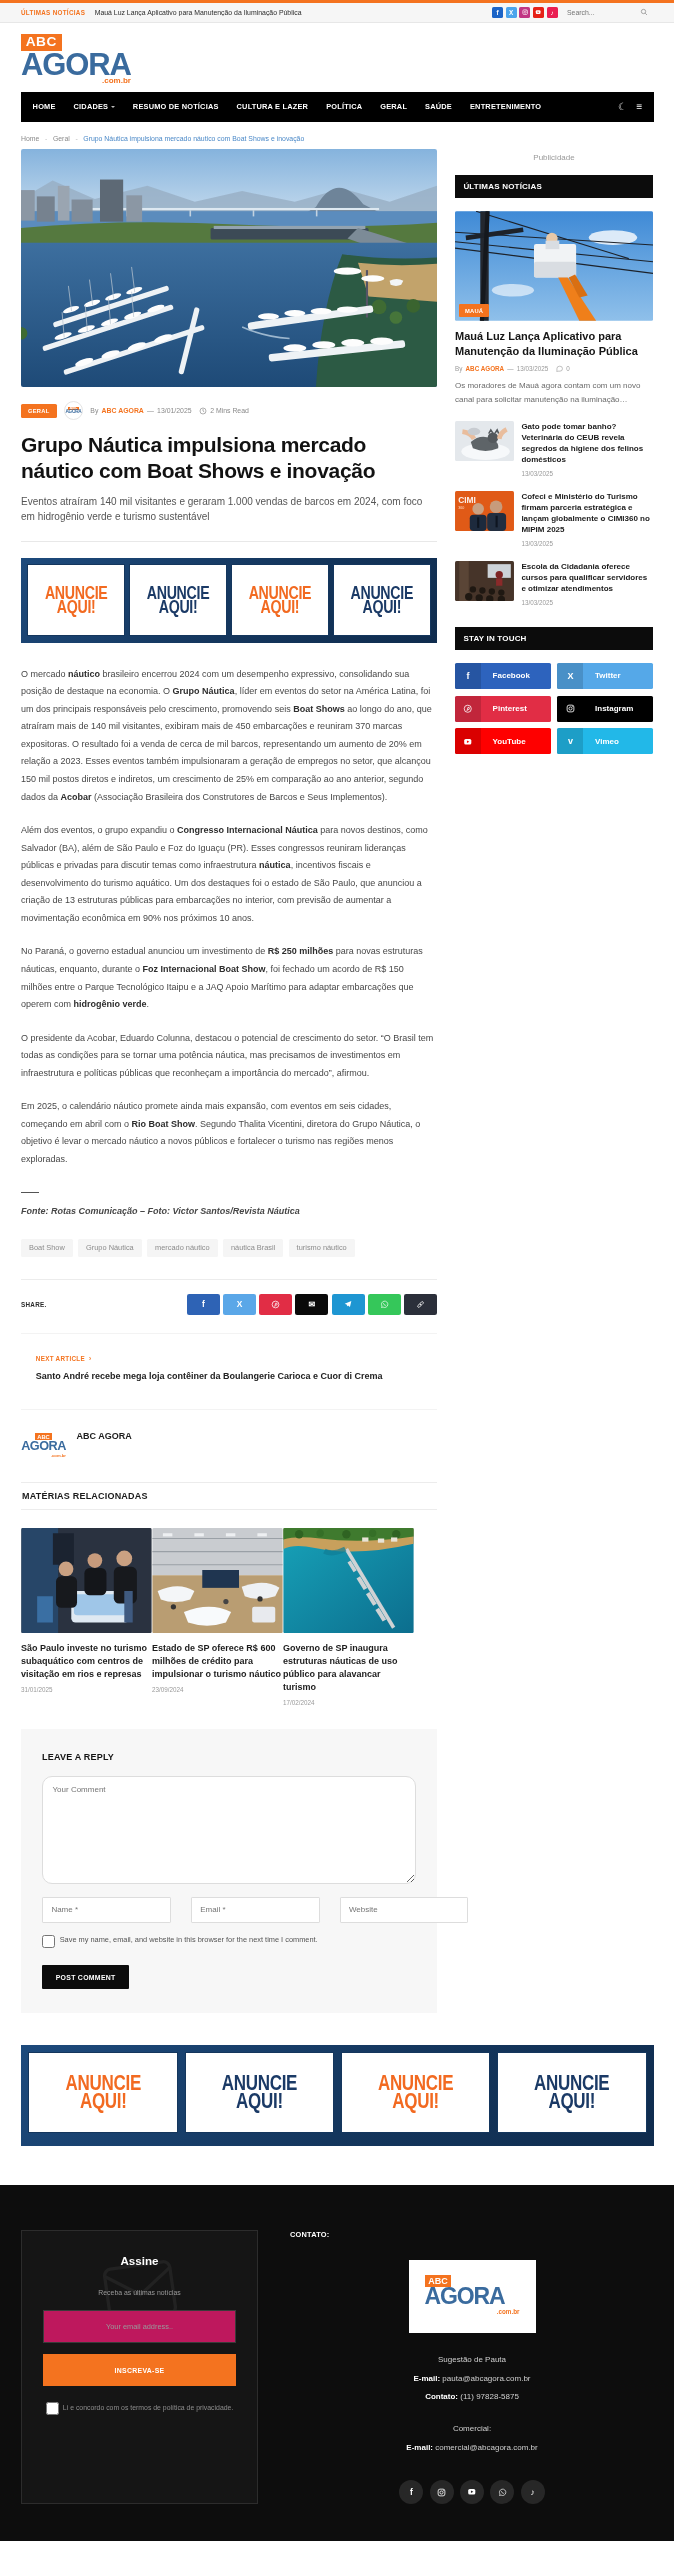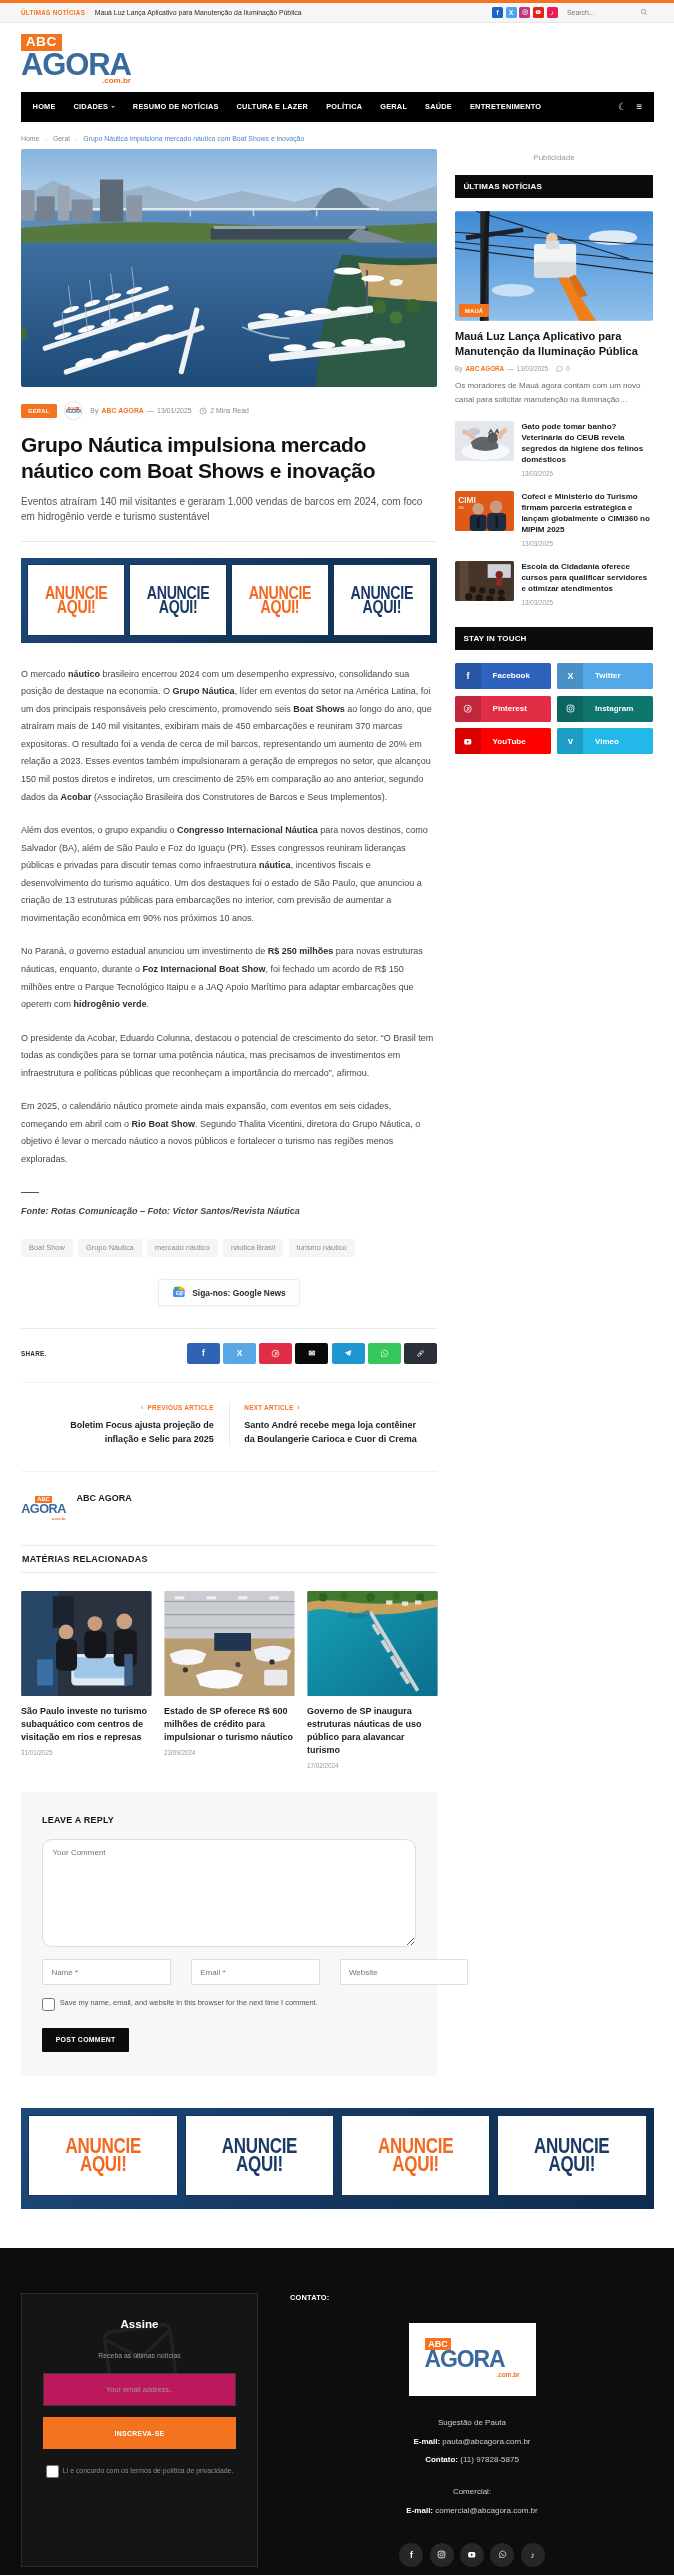--- a/index.html
+++ b/index.html
@@ -108,21 +108,21 @@
   
   .author-box { display:flex; align-items:flex-start; gap:10.5px; margin-top:25px; padding-top:21px; border-top:0.5px solid #f3f3f3; }
   .author-logo { width:45px; text-align:center; }
   .author-logo .a1 { background:#f4731f; color:#fff; font-weight:bold; font-size:5.8px; padding:0.5px 2.6px; display:inline-block; }
   .author-logo .a2 { color:#3a6b9e; font-weight:bold; font-size:12.7px; letter-spacing:-0.5px; display:block; margin-top:-1.1px; }
   .author-logo .a3 { color:#f4731f; font-weight:bold; font-size:4.2px; display:block; text-align:right; }
   .author-name { font-weight:bold; font-size:9px; color:#1c1c1c; margin-top:3.2px; }
 
   
   .related-head { margin-top:24px; border-top:0.5px solid #ececec; border-bottom:0.5px solid #ececec; padding:8px 1.1px; font-size:9px; font-weight:bold; color:#1a1a1a; letter-spacing:0.2px; }
-  .related-grid { display:flex; gap:12px; margin-top:18px; }
+  .related-grid { display:flex; gap:0; margin-top:18px; }
   .rel-card { width:131px; }
   .rel-thumb { width:131px; height:105px; border-radius:1.6px; overflow:hidden; display:block; }
   .rel-title { display:block; font-size:9px; font-weight:bold; color:#1d1d1d; line-height:1.45; margin-top:8.4px; }
   .rel-date { font-size:6.3px; color:#9a9a9a; margin-top:5.3px; }
 
   
   .comments { background:#f7f7f7; margin-top:23px; padding:23px 21px 24px; }
   .comments h3 { font-size:9px; font-weight:bold; color:#141414; letter-spacing:0.2px; }
   .comments textarea { width:100%; height:108px; margin-top:13.7px; border:0.5px solid #ddd; border-radius:10px; padding:8.4px 9.5px; font-size:8px; color:#444; font-family:inherit; resize:vertical; background:#fff; }
   .comment-fields { display:flex; gap:20px; margin-top:10.5px; }
@@ -143,21 +143,21 @@
   .side-item { display:flex; gap:7.4px; margin-top:13.7px; }
   .side-thumb { width:59px; height:40px; border-radius:1.6px; overflow:hidden; flex:none; display:block; }
   .side-item-title { display:block; font-size:8px; font-weight:bold; color:#1b1b1b; line-height:1.4; }
   .side-item-date { font-size:6.3px; color:#9a9a9a; margin-top:4.7px; }
   .stay-head { margin-top:21px; }
   .soc-grid { display:grid; grid-template-columns:1fr 1fr; gap:6.9px; margin-top:12.7px; }
   .soc-btn { height:26px; border-radius:1.6px; color:#fff; display:flex; align-items:center; overflow:hidden; }
   .soc-icon { width:26px; height:26px; display:flex; align-items:center; justify-content:center; background:rgba(0,0,0,.14); font-size:9px; font-weight:bold; flex:none; }
   .soc-name { font-weight:bold; font-size:8px; margin-left:11.6px; }
   .so-fb { background:#2d63bd; } .so-tw { background:#55a8e8; } .so-pin { background:#e12d45; }
-  .so-ig { background:#0f766e; } .so-yt { background:#fe0000; } .so-vm { background:#22b8e8; }
+  .so-ig { background:#000000; } .so-yt { background:#fe0000; } .so-vm { background:#22b8e8; }
 
   
   .footer-main { background:#0d0d0d; margin-top:39px; padding:45px 0 37px; }
   .footer-grid { display:flex; gap:32px; }
   .subscribe { width:237px; border:0.5px solid #2c2c2c; background:#151515; padding:23px 21px 21px; position:relative; text-align:center; }
   .subscribe .env-mark { position:absolute; left:50%; top:21px; transform:translateX(-50%) rotate(-8deg); opacity:.35; }
   .subscribe h4 { color:#fff; font-size:11.6px; font-weight:bold; position:relative; }
   .subscribe .sub-sub { color:#9a9a9a; font-size:6.9px; margin-top:22px; position:relative; }
   .subscribe input[type="email"] { width:100%; height:33px; background:#be185d; border:0.5px solid #3a3a3a; color:#bbb; text-align:center; font-size:7.4px; margin-top:13.7px; font-family:inherit; position:relative; }
   .subscribe input[type="email"]::placeholder { color:#9a9a9a; }
@@ -398,34 +398,20 @@
     </div>
 
     <div class="tags">
       <a class="tag">Boat Show</a>
       <a class="tag">Grupo Náutica</a>
       <a class="tag">mercado náutico</a>
       <a class="tag">náutica Brasil</a>
       <a class="tag">turismo náutico</a>
     </div>
 
-    <div class="gnews-wrap">
-      <a class="gnews-btn">
-        <svg width="13.7" height="13.7" viewBox="0 0 26 26" style="font-size:16px">
-          <rect x="2" y="5" width="22" height="16" rx="3" fill="#4a8cf7"></rect>
-          <rect x="4" y="2" width="13" height="5" rx="1" fill="#34a853" transform="rotate(-6 4 2)"></rect>
-          <rect x="13" y="2" width="10" height="5" rx="1" fill="#fbbc05" transform="rotate(7 13 2)"></rect>
-          <text x="7" y="17.5" font-size="10" font-weight="bold" fill="#fff" font-family="Liberation Sans, sans-serif">G</text>
-          <rect x="14.5" y="10" width="7" height="1.8" fill="#fff"></rect>
-            <rect x="14.5" y="13" width="7" height="1.8" fill="#fff"></rect>
-            <rect x="14.5" y="16" width="5" height="1.8" fill="#fff"></rect>
-        </svg>
-        <span>Siga-nos: Google News</span>
-      </a>
-    </div>
 
     <hr class="share-sep">
 
     <div class="share-row">
       <span class="share-label">SHARE.</span>
       <div class="share-btns">
         <a class="share-btn sh-fb">f</a>
         <a class="share-btn sh-x">X</a>
         <a class="share-btn sh-pin">
           <svg width="9" height="9" viewBox="0 0 24 24" fill="none" stroke="#fff" stroke-width="2">
@@ -450,26 +436,20 @@
               <g transform="rotate(-45 12 12)">
                 <rect x="2.5" y="9" width="9.5" height="6" rx="3"></rect>
                 <rect x="12" y="9" width="9.5" height="6" rx="3"></rect>
               </g>
             </svg>
         </a>
       </div>
     </div>
 
     <div class="post-nav">
-      <div class="pn-col pn-prev">
-        <a>
-          <span class="pn-label"><span>‹</span>&nbsp; <span>PREVIOUS ARTICLE</span></span>
-          <span class="pn-title">Boletim Focus ajusta projeção de inflação e Selic para 2025</span>
-        </a>
-      </div>
       <div class="pn-col">
         <a>
           <span class="pn-label"><span>NEXT ARTICLE</span> &nbsp;<span>›</span></span>
           <span class="pn-title">Santo André recebe mega loja contêiner da Boulangerie Carioca e Cuor di Crema</span>
         </a>
       </div>
     </div>
 
     <div class="author-box">
       <a class="author-logo">

